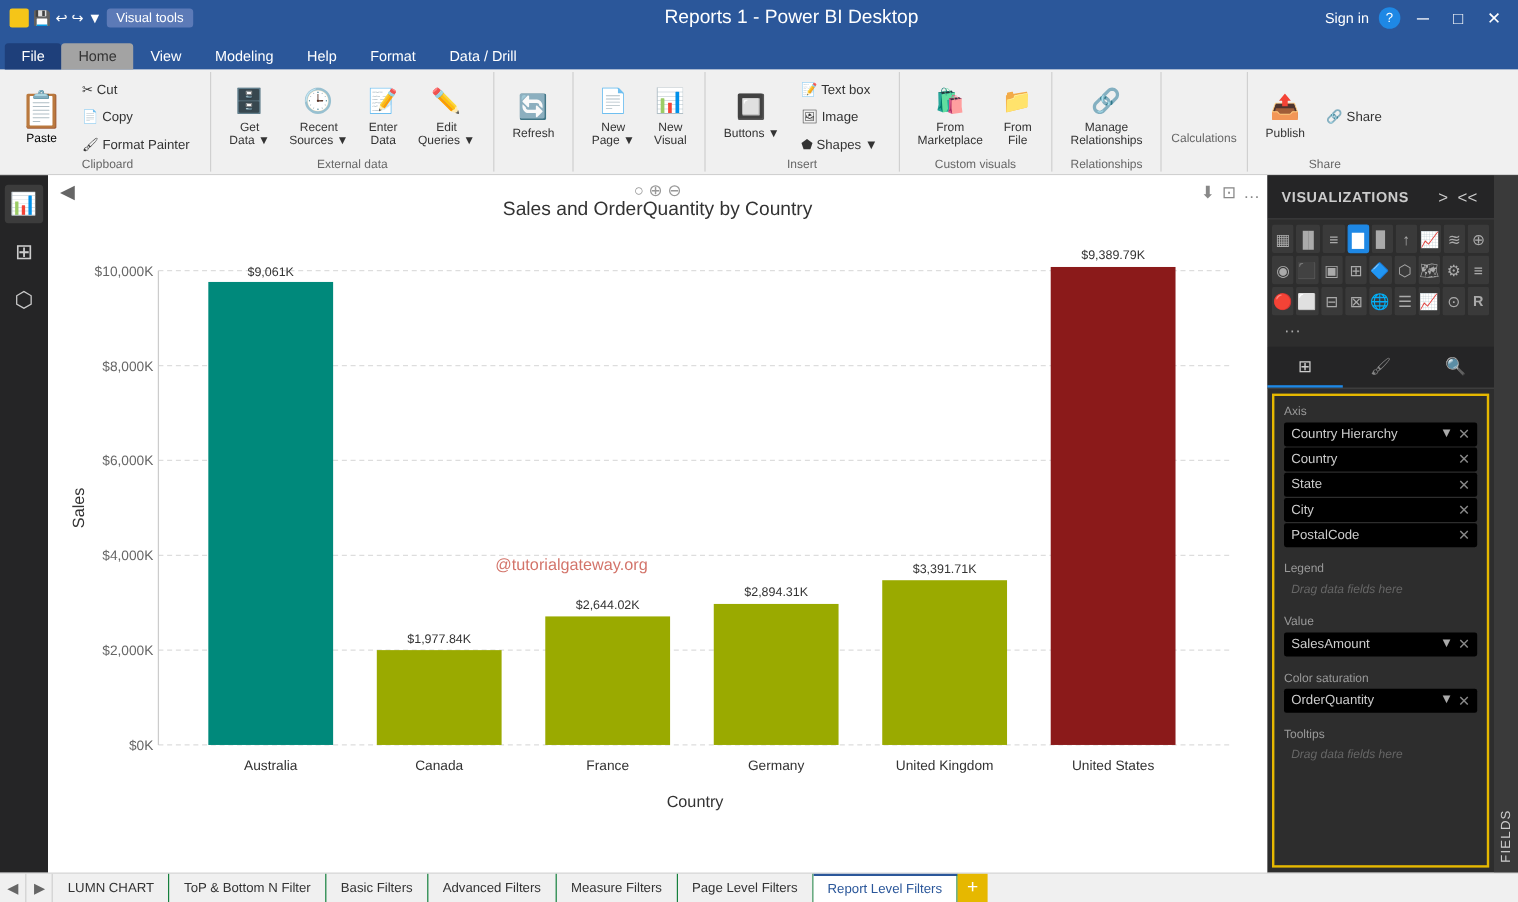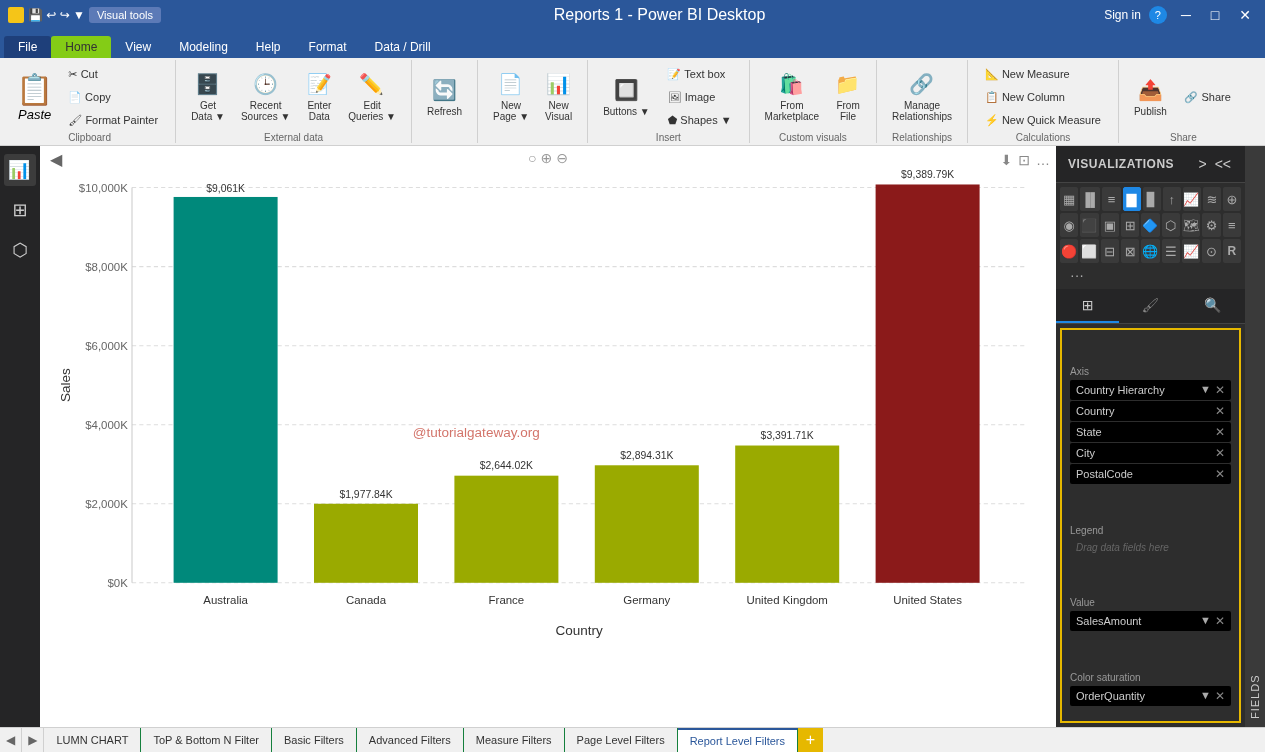--- a/index.html
+++ b/index.html
@@ -31,21 +31,21 @@
       height: 28px;
       padding: 0 4px;
     }
     .ribbon-tab {
       padding: 4px 14px;
       color: white;
       cursor: pointer;
       font-size: 12px;
       border-radius: 3px 3px 0 0;
     }
-    .ribbon-tab.active { background: #84cc16; color: #333; }
+    .ribbon-tab.active { background: #a3a3a3; color: #333; }
 
     
     .ribbon {
       background: #f0f0f0;
       border-bottom: 1px solid #d0d0d0;
       display: flex;
       align-items: stretch;
       height: 88px;
       padding: 2px 4px;
     }
@@ -223,21 +223,20 @@
       flex: 1;
       overflow-y: auto;
       border: 2px solid #e6b800;
       margin: 4px;
     }
     .field-section { padding: 4px 8px; }
     .field-section-label {
       font-size: 10px;
       color: #999;
       padding: 4px 0 2px 0;
-      margin-top: 28px;
     }
     .field-item {
       display: flex;
       align-items: center;
       justify-content: space-between;
       padding: 3px 6px;
       background: #000000;
       margin: 1px 0;
       border-radius: 2px;
       font-size: 11px;
@@ -337,21 +336,21 @@
   <div class="ribbon-tab">Format</div>
   <div class="ribbon-tab">Data / Drill</div>
 </div>
 
 <div class="ribbon">
 
   <div class="ribbon-section">
     <div class="ribbon-items">
       <div style="display:flex;flex-direction:column;align-items:center;cursor:pointer;padding:4px;">
         <div style="font-size:30px;">📋</div>
-        <span style="font-size:13px;font-style:italic;">Paste</span>
+        <span style="font-size:10px;">Paste</span>
       </div>
       <div class="ribbon-col">
         <button class="ribbon-btn-sm">✂ Cut</button>
         <button class="ribbon-btn-sm">📄 Copy</button>
         <button class="ribbon-btn-sm">🖌 Format Painter</button>
       </div>
     </div>
     <div class="ribbon-section-label">Clipboard</div>
   </div>
 
@@ -434,27 +433,20 @@
     <div class="ribbon-items">
       <button class="ribbon-btn">
         <span class="ribbon-icon">🔗</span>
         <span>Manage<br>Relationships</span>
       </button>
     </div>
     <div class="ribbon-section-label">Relationships</div>
   </div>
 
   <div class="ribbon-section">
-    <div class="ribbon-items">
-      <div class="ribbon-col">
-        <button class="ribbon-btn-sm">📐 New Measure</button>
-        <button class="ribbon-btn-sm">📋 New Column</button>
-        <button class="ribbon-btn-sm">⚡ New Quick Measure</button>
-      </div>
-    </div>
     <div class="ribbon-section-label">Calculations</div>
   </div>
 
   <div class="ribbon-section" style="border-right:none;">
     <div class="ribbon-items">
       <button class="ribbon-btn">
         <span class="ribbon-icon">📤</span>
         <span>Publish</span>
       </button>
       <div class="ribbon-col">
@@ -482,20 +474,21 @@
     </div>
     <div style="position:absolute;top:4px;left:10px;">
       <span style="font-size:16px;color:#666;">◀</span>
     </div>
     <div style="position:absolute;top:6px;right:6px;display:flex;gap:6px;">
       <span style="font-size:14px;color:#888;cursor:pointer;">⬇</span>
       <span style="font-size:14px;color:#888;cursor:pointer;">⊡</span>
       <span style="font-size:14px;color:#888;cursor:pointer;">…</span>
     </div>
 
+    <div class="chart-title">Sales and OrderQuantity by Country</div>
 
     
     <svg class="chart-svg" viewBox="0 0 960 500" preserveAspectRatio="xMidYMid meet">
 
       <line x1="80" y1="40" x2="940" y2="40" stroke="#ddd" stroke-dasharray="4,3"></line>
       <line x1="80" y1="116" x2="940" y2="116" stroke="#ddd" stroke-dasharray="4,3"></line>
       <line x1="80" y1="192" x2="940" y2="192" stroke="#ddd" stroke-dasharray="4,3"></line>
       <line x1="80" y1="268" x2="940" y2="268" stroke="#ddd" stroke-dasharray="4,3"></line>
       <line x1="80" y1="344" x2="940" y2="344" stroke="#ddd" stroke-dasharray="4,3"></line>
       <line x1="80" y1="420" x2="940" y2="420" stroke="#ddd" stroke-dasharray="4,3"></line>

